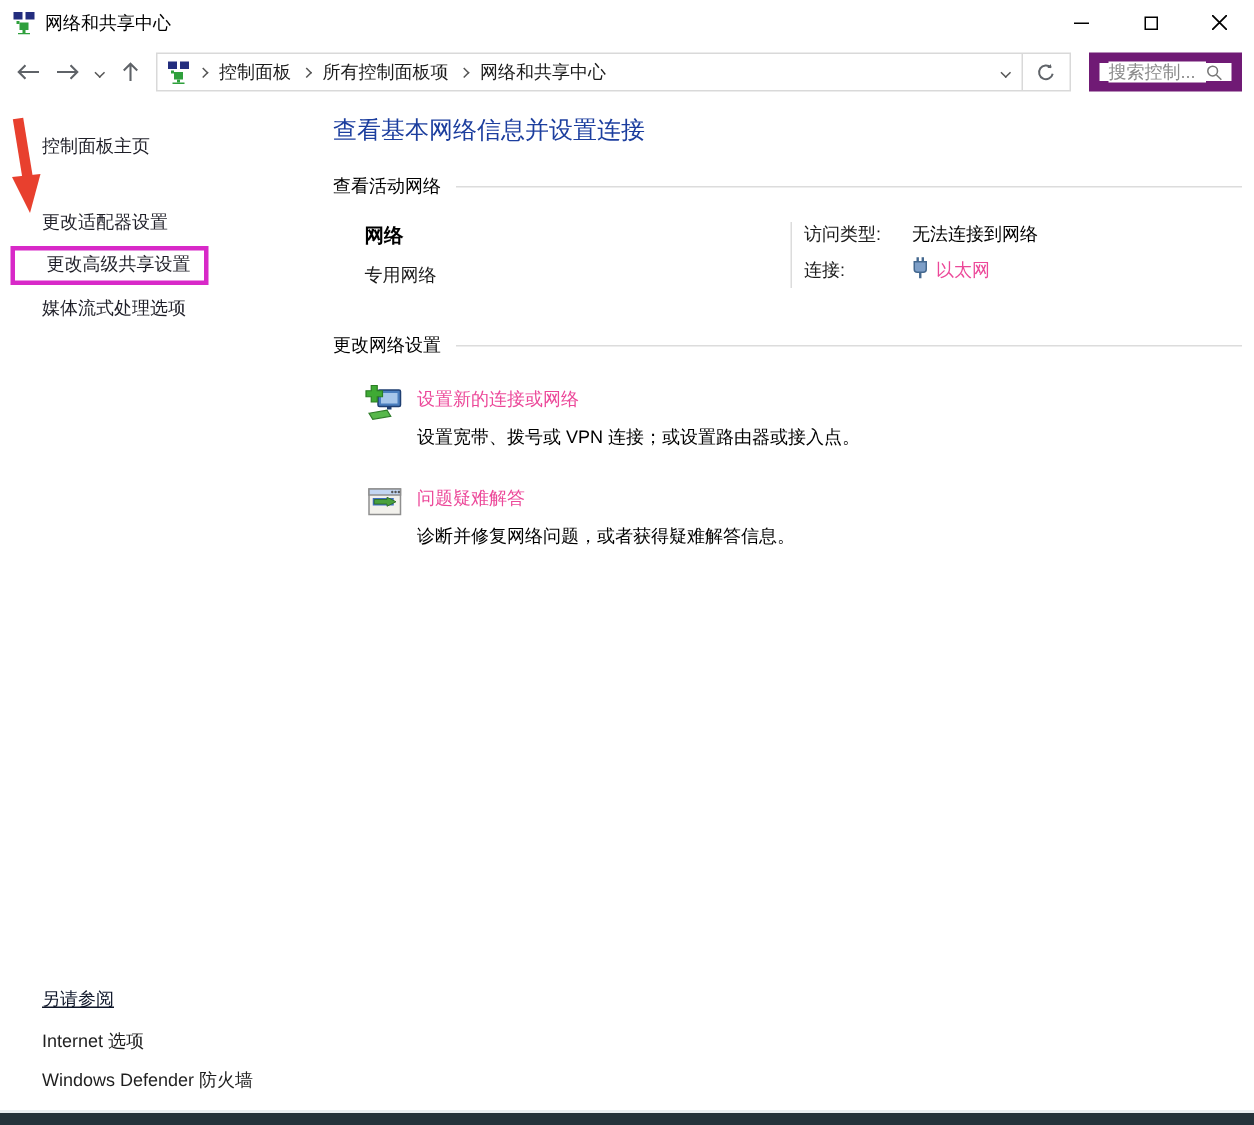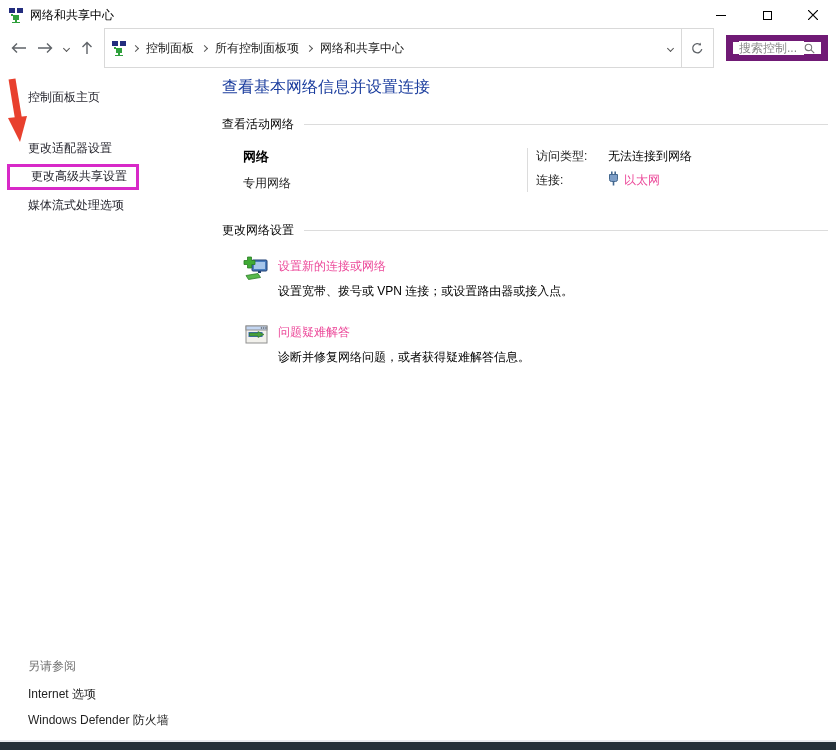--- a/index.html
+++ b/index.html
@@ -15,21 +15,21 @@
   .titlebar .title { font-size:12px; color:#000; }
   .win-controls { margin-left:auto; display:flex; height:100%; }
   .win-btn { width:46px; height:100%; display:flex; align-items:center; justify-content:center; cursor:default; }
   .min-glyph { width:10px; height:1px; background:#000; display:block; }
   .max-glyph { width:9px; height:9px; border:1px solid #000; display:block; }
   
   .navbar { height:36px; display:flex; align-items:center; padding:0 8px 0 6px; }
   .nav-btn { width:26px; height:26px; display:flex; align-items:center; justify-content:center; flex:0 0 auto; }
   .nav-btn.small { width:16px; }
   .addressbar {
-    display:flex; align-items:center; height:40px; border:1px solid #d9d9d9;
+    display:flex; align-items:center; height:26px; border:1px solid #d9d9d9;
     background:#fff; flex:1 1 auto; margin-left:4px; min-width:0;
   }
   .addressbar .crumbicon { margin:0 4px 0 6px; width:16px; height:16px; flex:0 0 auto; }
   .crumb { padding:0 6px; color:#1a1a1a; white-space:nowrap; cursor:default; height:100%; display:flex; align-items:center; }
   .chev { display:inline-block; width:5px; height:5px; border-top:1px solid #555; border-right:1px solid #555; }
   .chev-right { transform:rotate(45deg); margin:0 2px; }
   .chev-down  { transform:rotate(135deg); }
   .addr-drop { margin-left:auto; width:22px; height:100%; display:flex; align-items:center; justify-content:center; }
   .addr-refresh { width:32px; height:100%; border-left:1px solid #d9d9d9; display:flex; align-items:center; justify-content:center; }
   .searchbox {
@@ -70,21 +70,21 @@
   .net-val { color:#000; display:flex; align-items:center; }
   .link { color:#ec4899; cursor:pointer; }
   .eth-icon { margin-right:5px; flex:0 0 auto; }
   .task { display:flex; margin-top:17px; }
   .task-2 { margin-top:22px; }
   .task-icon { margin-left:21px; width:27px; flex:0 0 auto; }
   .task-text { margin-left:8px; padding-top:2px; }
   .task-desc { margin-top:8px; color:#000; }
   
   .footer { position:absolute; left:28px; top:658px; }
-  .see-also { color:#737373; }
+  .see-also { color:#0f172a;text-decoration:underline; }
   .f-link { margin-top:12px; color:#1f1f1f; cursor:pointer; line-height:14px; }
   .bottombar { position:absolute; left:0; right:0; bottom:0; height:8px; background:#25323a; }
   .bottombar-line { position:absolute; left:0; right:0; bottom:8px; height:2px; background:#e9edf0; }
 </style>
 </head>
 <body>
 
 <div class="titlebar">
   <span class="appicon">
     <svg width="16" height="16" viewBox="0 0 16 16">

